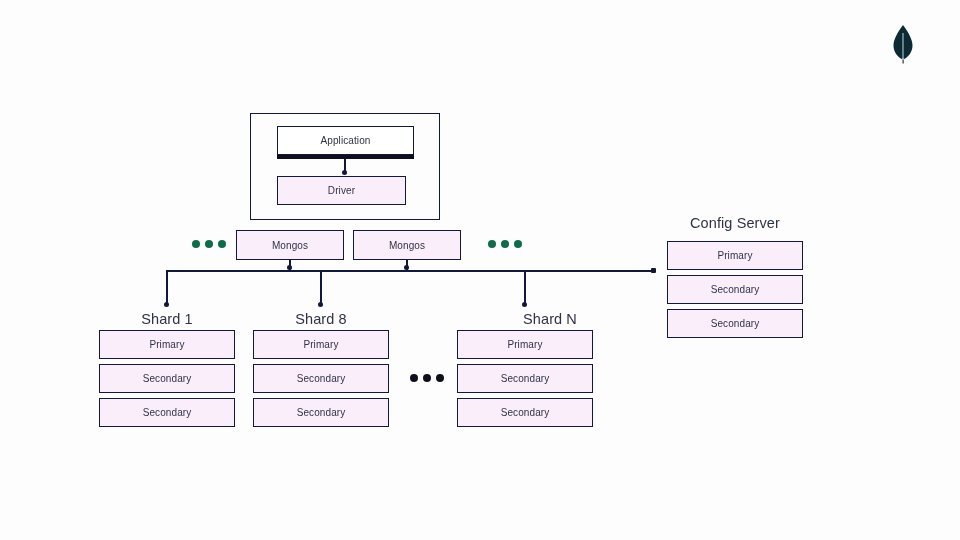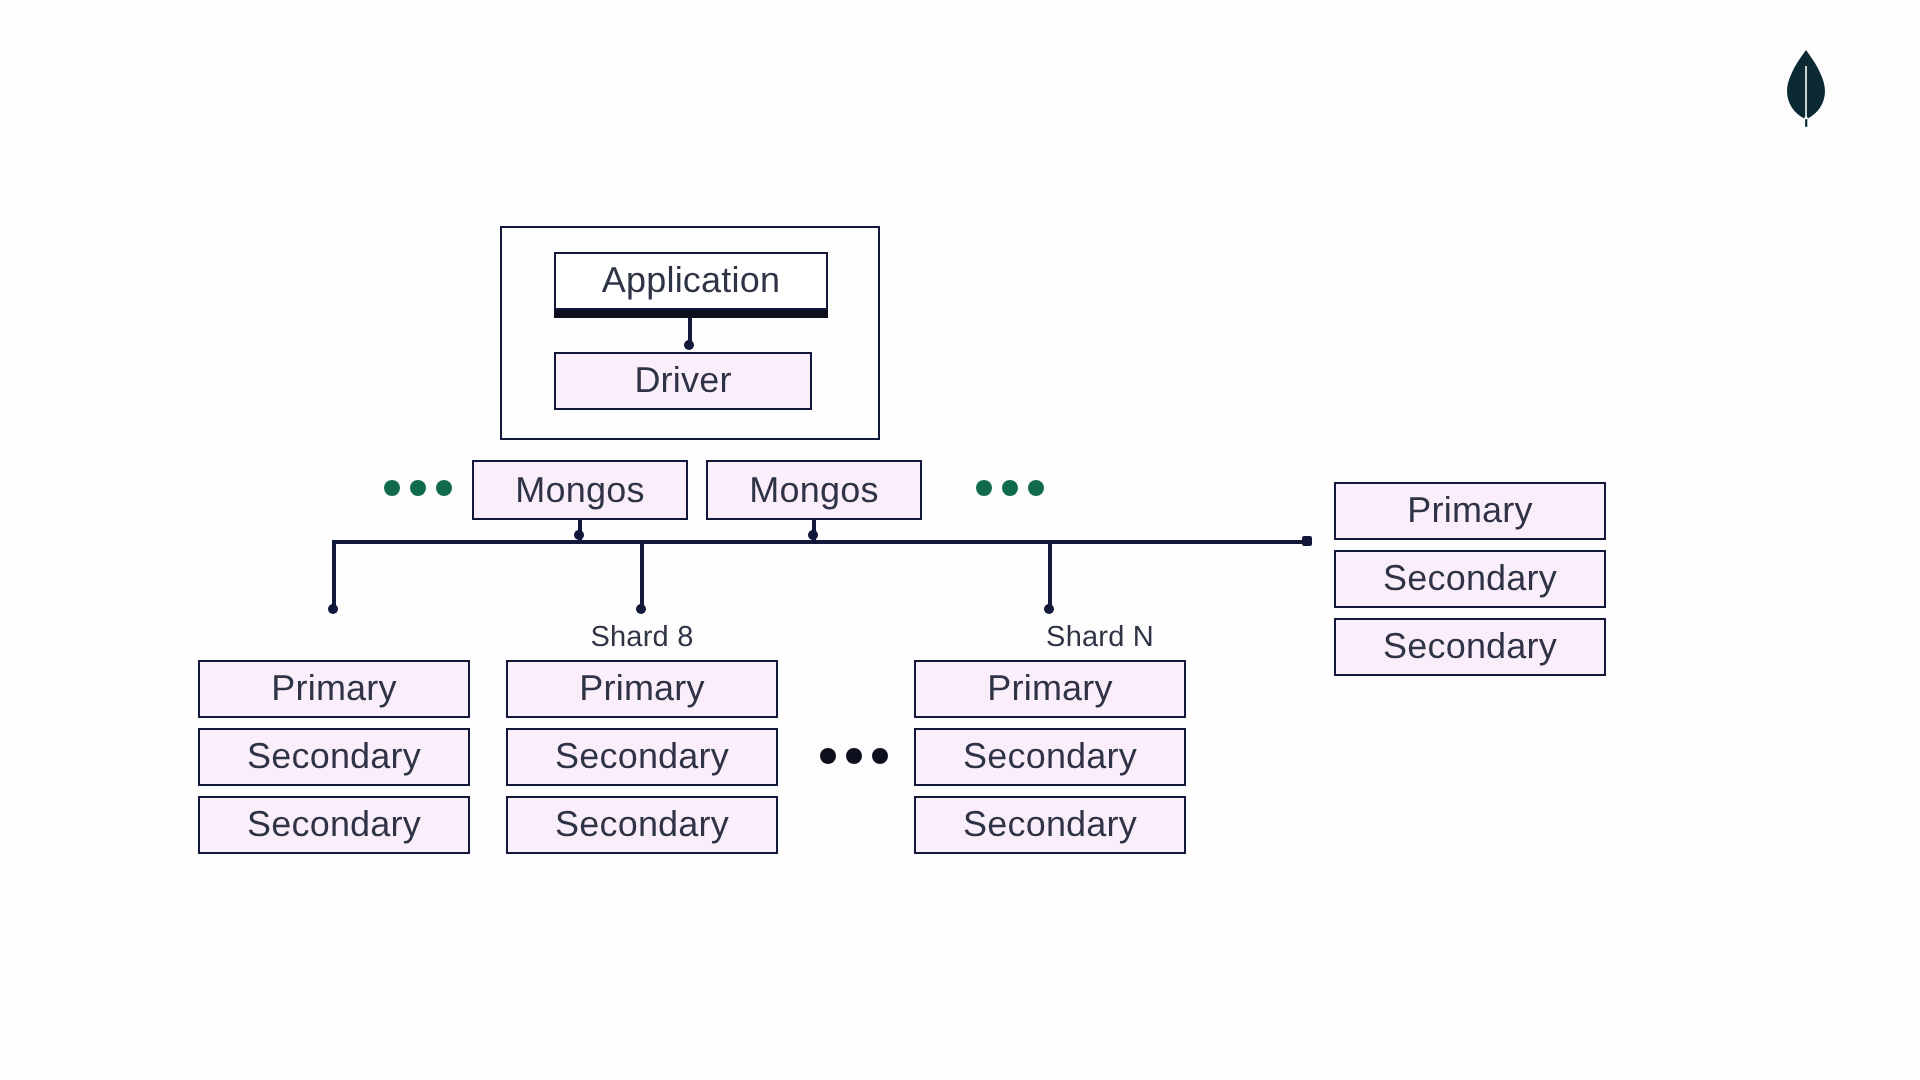--- a/index.html
+++ b/index.html
@@ -20,21 +20,21 @@
     height: 540px;
   }
 
   
   .node {
     position: absolute;
     box-sizing: border-box;
     border: 1.6px solid #12183a;
     background: #fbeefb;
     color: #2f3346;
-    font-size: 18px;
+    font-size: 10px;
     display: flex;
     align-items: center;
     justify-content: center;
     letter-spacing: .1px;
     white-space: nowrap;
   }
   .node.plain {
     background: #ffffff;
   }
   .node.outer {
@@ -163,31 +163,33 @@
 
   <div class="line-v" style="left:166px; top:270px; height:34px;"></div>
   <div class="dot" style="left:164px; top:302px;"></div>
 
   <div class="line-v" style="left:320px; top:270px; height:34px;"></div>
   <div class="dot" style="left:318px; top:302px;"></div>
 
   <div class="line-v" style="left:524px; top:270px; height:34px;"></div>
   <div class="dot" style="left:522px; top:302px;"></div>
 
+  <div class="caption" style="left:667px; top:215px; width:136px;">Config Server</div>
 
   <div class="node" style="left:667px; top:241px; width:136px; height:29px;">
     <span>Primary</span>
   </div>
   <div class="node" style="left:667px; top:275px; width:136px; height:29px;">
     <span>Secondary</span>
   </div>
   <div class="node" style="left:667px; top:309px; width:136px; height:29px;">
     <span>Secondary</span>
   </div>
 
+  <div class="caption" style="left:99px; top:311px; width:136px;">Shard 1</div>
   <div class="node" style="left:99px; top:330px; width:136px; height:29px;">
     <span>Primary</span>
   </div>
   <div class="node" style="left:99px; top:364px; width:136px; height:29px;">
     <span>Secondary</span>
   </div>
   <div class="node" style="left:99px; top:398px; width:136px; height:29px;">
     <span>Secondary</span>
   </div>
 

